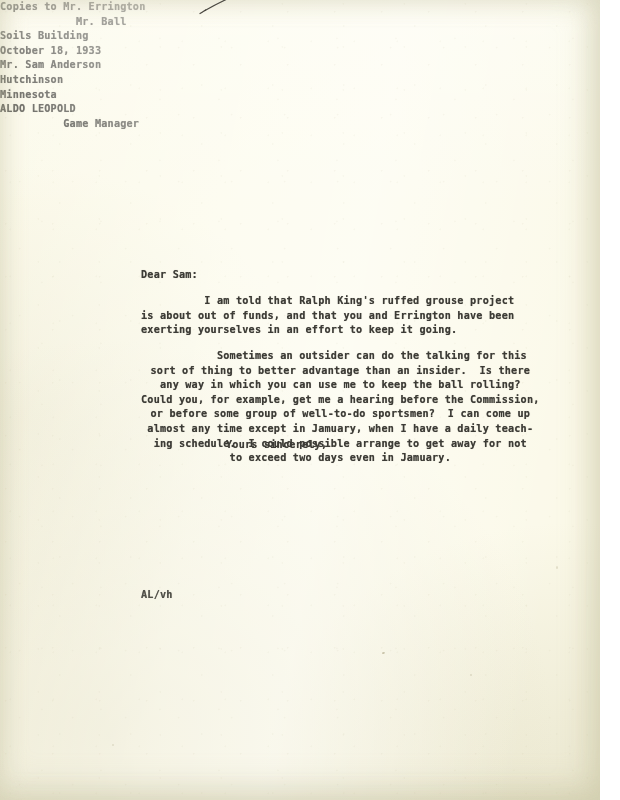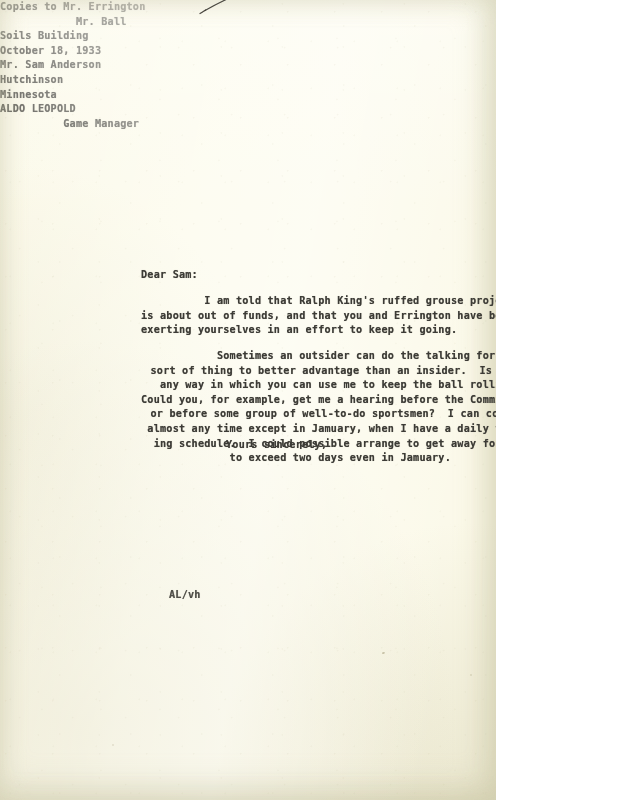--- a/index.html
+++ b/index.html
@@ -11,21 +11,21 @@
   body {
     width: 620px;
     height: 800px;
     overflow: hidden;
     font-family: "DejaVu Sans Mono", "Liberation Mono", monospace;
   }
 
   
   #page {
     position: relative;
-    width: 496px;
+    width: 600px;
     height: 800px;
     background: #fbf9e9;
     overflow: hidden;
   }
 
   
   #paper-tone-a {
     position: absolute;
     inset: 0;
     background:
@@ -89,21 +89,21 @@
 
   
   #copies-block      { left: 60px;  top: 8px; }
   #heading-block     { left: 408px; top: 101px; }
   #recipient-block   { left: 141px; top: 209px; }
   #salutation-block  { left: 141px; top: 268px; }
   #para-1-block      { left: 141px; top: 294px; }
   #para-2-block      { left: 141px; top: 349px; text-align: center; }
   #closing-block     { left: 226px; top: 438px; }
   #signature-block   { left: 386px; top: 530px; }
-  #initials-block    { left: 141px; top: 588px; margin-left: 28px; }
+  #initials-block    { left: 141px; top: 588px; }
 
   
   #pen-mark {
     position: absolute;
     left: 198px;
     top: -4px;
     width: 42px;
     height: 28px;
     pointer-events: none;
   }

